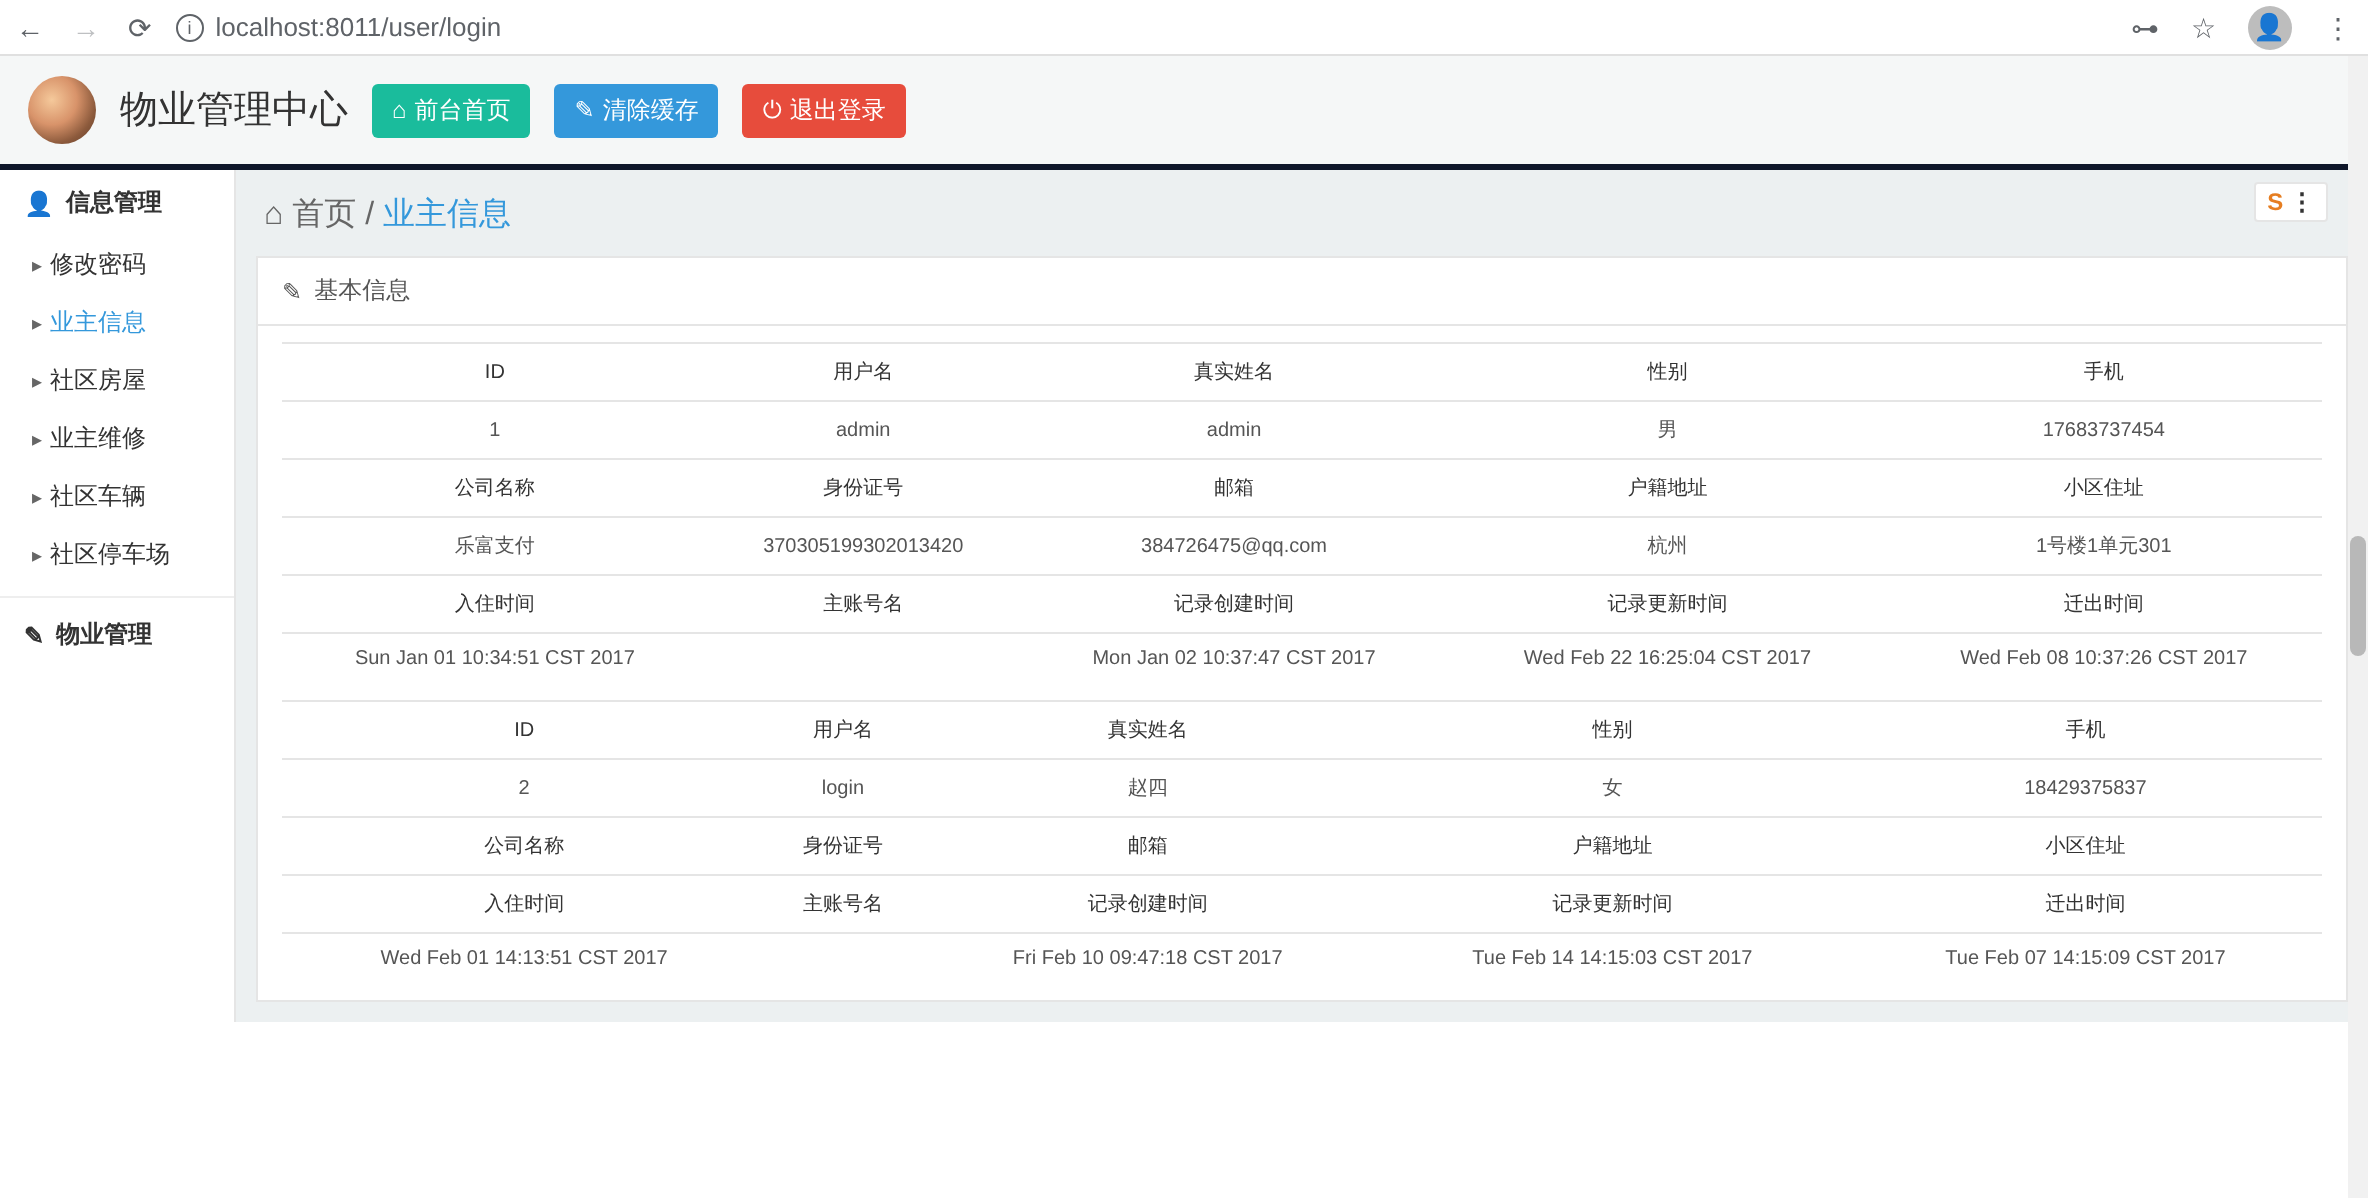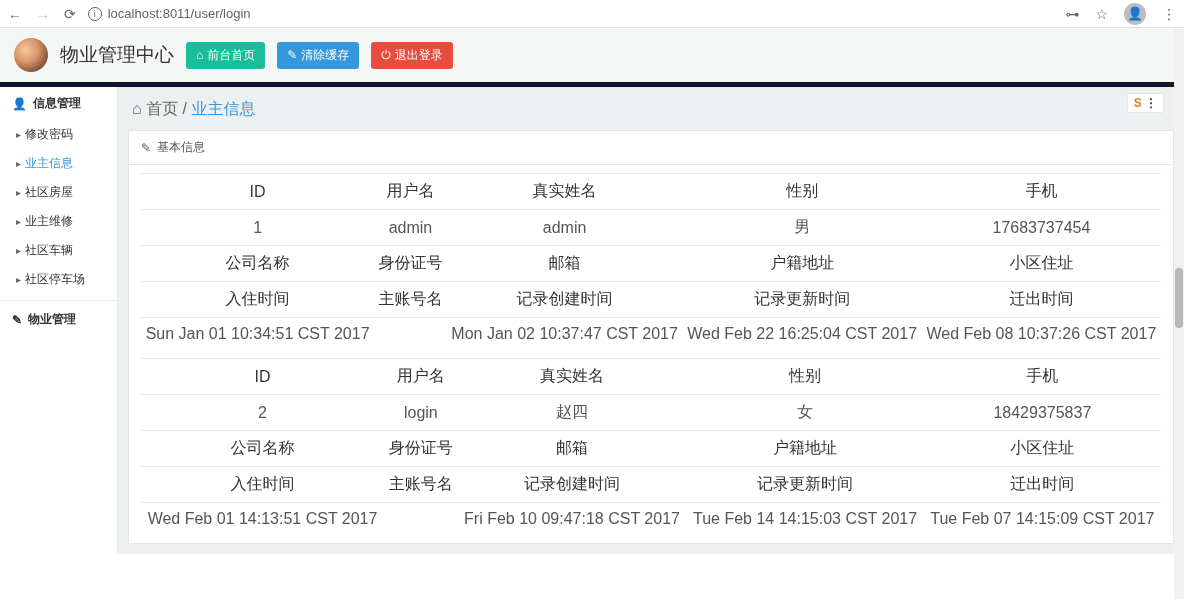--- a/index.html
+++ b/index.html
@@ -3,21 +3,21 @@
 <meta charset="utf-8">
 <style>
 * { margin: 0; padding: 0; box-sizing: border-box; font-family: "Microsoft YaHei", Arial, sans-serif; }
 body { background: #fff; font-size: 12px; color: #333; }
 .browser-bar { height: 28px; display: flex; align-items: center; padding: 0 8px; border-bottom: 1px solid #e0e0e0; gap: 12px; }
 .nav-arrows { display: flex; gap: 14px; color: #5f6368; font-size: 14px; }
 .url-bar { flex: 1; display: flex; align-items: center; gap: 6px; color: #5f6368; font-size: 13px; }
 .url-bar .info { border: 1px solid #5f6368; border-radius: 50%; width: 14px; height: 14px; display: flex; align-items: center; justify-content: center; font-size: 9px; }
 .browser-right { display: flex; align-items: center; gap: 16px; color: #5f6368; font-size: 14px; }
 .avatar-circle { width: 22px; height: 22px; border-radius: 50%; background: #bdbdbd; display:flex;align-items:center;justify-content:center;color:#fff;font-size:13px;}
-.header { background: #f5f7f7; padding: 10px 14px; display: flex; align-items: center; gap: 12px; border-bottom: 5px solid #0f172a; }
+.header { background: #f5f7f7; padding: 10px 14px; display: flex; align-items: center; gap: 12px; border-bottom: 3px solid #0f172a; }
 .logo { width: 34px; height: 34px; border-radius: 50%; background: radial-gradient(circle at 35% 35%, #f5c99b 0%, #d8936a 40%, #8c5a3c 70%, #5c3a26 100%); }
 .app-title { font-size: 19px; color: #333; }
 .btn { padding: 5px 10px; border-radius: 3px; color: #fff; font-size: 12px; border: none; cursor: pointer; display: inline-flex; align-items: center; gap: 4px; }
 .btn-green { background: #1abc9c; }
 .btn-blue { background: #3498db; }
 .btn-red { background: #e74c3c; }
 .layout { display: flex; }
 .sidebar { width: 118px; border-right: 1px solid #e5e5e5; padding-top: 0; }
 .side-head { padding: 8px 12px; font-weight: bold; color: #333; display:flex;align-items:center;gap:6px;}
 .side-item { padding: 6px 12px 6px 16px; color: #333; cursor: pointer; display:flex;align-items:center;gap:4px;}
@@ -26,21 +26,21 @@
 .content { flex: 1; background: #ecf0f1; padding: 6px 10px 10px 10px; position: relative; }
 .breadcrumb { padding: 6px 4px 10px 4px; color: #666; font-size: 16px; }
 .breadcrumb a { color: #666; text-decoration: none; }
 .breadcrumb .cur { color: #3498db; }
 .panel { background: #fff; border: 1px solid #e5e5e5; }
 .panel-head { padding: 8px 12px; border-bottom: 1px solid #e5e5e5; color: #555; display:flex;align-items:center;gap:6px;}
 .owner-block { padding: 8px 12px 0 12px; }
 .owner-title { color: #e74c3c; text-decoration: underline; font-size: 13px; padding-bottom: 4px; }
 .owner-title span { color:#333; text-decoration: underline; }
 table { width: 100%; border-collapse: collapse; }
-th, td { border-top: 1px solid #e5e5e5; padding: 7px 4px; text-align: center; font-size: 16px; color: #555; font-weight: normal; }
+th, td { border-top: 1px solid #e5e5e5; padding: 7px 4px; text-align: center; font-size: 10px; color: #555; font-weight: normal; }
 th { color: #333; background:#fff; }
 .float-badge { position: absolute; top: 6px; right: 20px; background: #fff; border: 1px solid #e5e5e5; padding: 2px 6px; color: #e67e22; font-weight: bold; font-size: 12px; border-radius:2px;}
 .scrollbar-fake { position: fixed; right: 0; top: 28px; bottom: 0; width: 10px; background: #f1f1f1; }
 .scroll-thumb { position: absolute; right: 1px; top: 240px; width: 8px; height: 60px; background: #b8b8b8; border-radius: 4px; }
 </style>
 </head>
 <body>
 
 <div class="browser-bar">
   <div class="nav-arrows">
@@ -145,20 +145,27 @@
                   <td>17683737454</td>
                 </tr>
       <tr>
                   <th>公司名称</th>
                   <th>身份证号</th>
                   <th>邮箱</th>
                   <th>户籍地址</th>
                   <th>小区住址</th>
                 </tr>
       <tr>
+                  <td>乐富支付</td>
+                  <td>370305199302013420</td>
+                  <td>384726475@qq.com</td>
+                  <td>杭州</td>
+                  <td>1号楼1单元301</td>
+                </tr>
+      <tr>
                   <th>入住时间</th>
                   <th>主账号名</th>
                   <th>记录创建时间</th>
                   <th>记录更新时间</th>
                   <th>迁出时间</th>
                 </tr>
       <tr>
                   <td>Sun Jan 01 10:34:51 CST 2017</td>
                   <td></td>
                   <td>Mon Jan 02 10:37:47 CST 2017</td>

